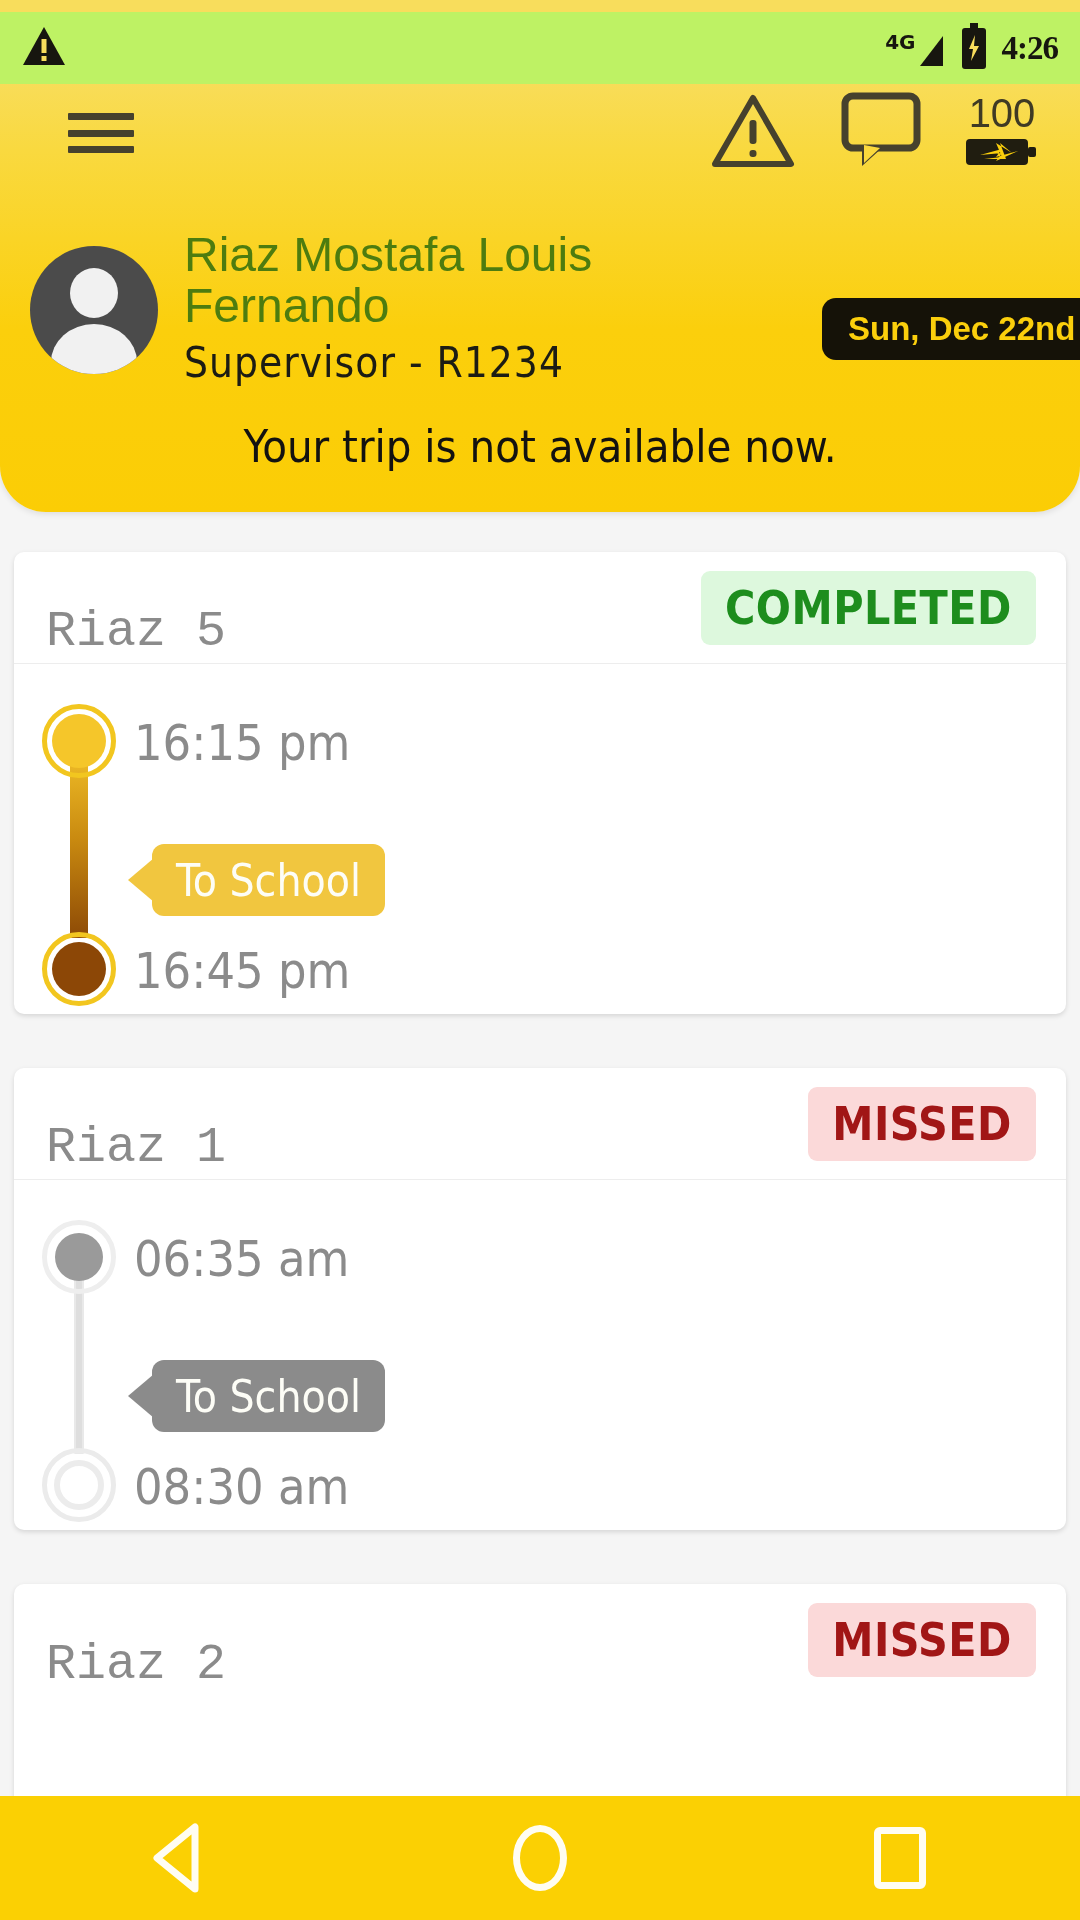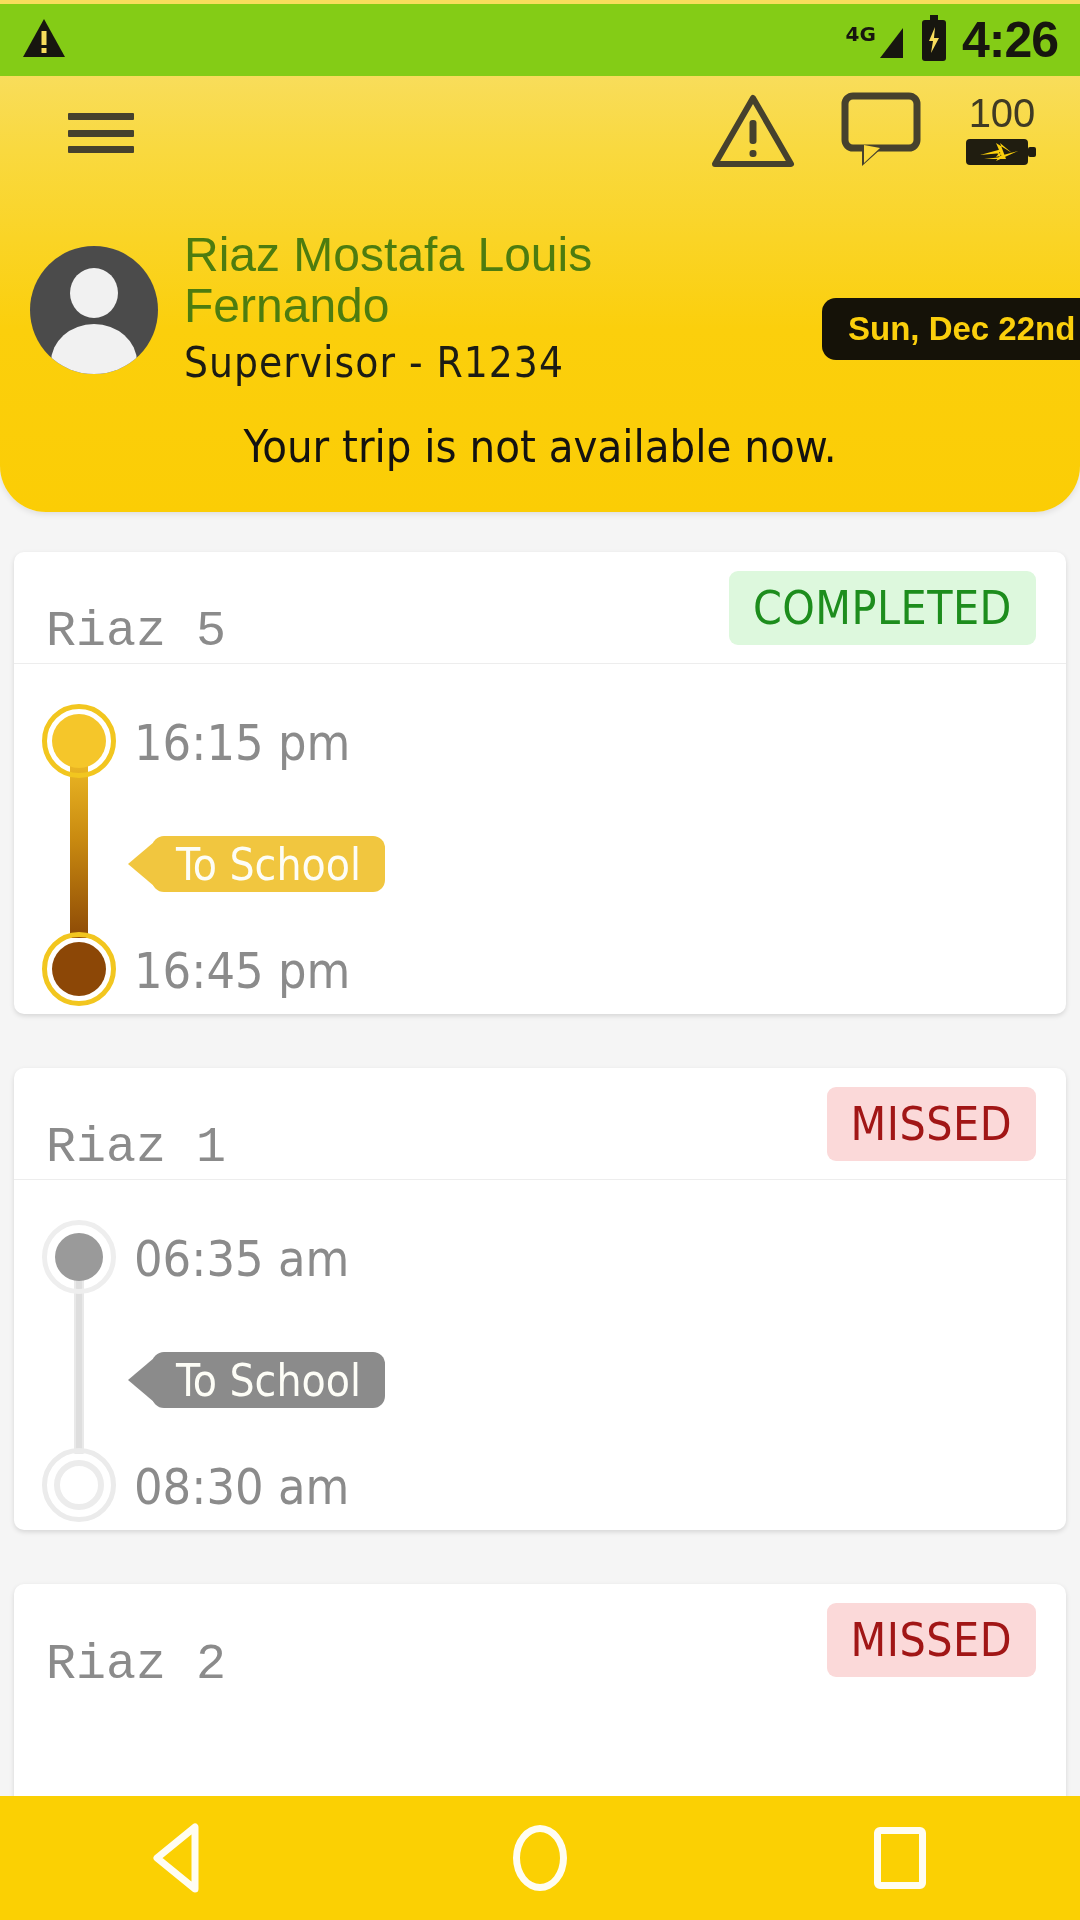--- a/index.html
+++ b/index.html
@@ -6,30 +6,30 @@
   html, body {
     width: 1080px; height: 1920px;
     font-family: "DejaVu Sans", sans-serif;
     background: #f4f4f4;
     overflow: hidden;
   }
   .phone { position: relative; width: 1080px; height: 1920px; background: #f5f5f5; }
 
   
   .statusbar {
-    position: absolute; top: 4px; left: 0; width: 1080px; height: 72px;
-    background: #84cc16;
+    position: absolute; top: 12px; left: 0; width: 1080px; height: 72px;
+    background: #bef264;
     display: flex; align-items: center; justify-content: space-between;
     padding: 0 22px;
   }
   .sb-left { display: flex; align-items: center; gap: 10px; }
   .sb-right { display: flex; align-items: center; gap: 14px; }
   .sb-time {
-    font-family: Liberation Sans, sans-serif;
-    font-size: 50px; font-weight: 700; color: #17160f; letter-spacing: -1px;
+    font-family: Liberation Serif, serif;
+    font-size: 33px; font-weight: 700; color: #17160f; letter-spacing: -1px;
   }
   .net { display: flex; align-items: flex-end; height: 44px; }
   .net .g { font-size: 20px; font-weight: 700; color: #17160f; line-height: 1; margin-bottom: 18px; }
 
   
   .header {
     position: absolute; top: 0; left: 0; width: 1080px; height: 512px;
     background: linear-gradient(180deg, #f8dd5c 0%, #f8dd5c 72px, #f9d93f 150px, #fbcf0c 330px, #fbcd05 100%);
     border-bottom-left-radius: 46px; border-bottom-right-radius: 46px;
     box-shadow: 0 2px 6px rgba(0,0,0,0.10);
@@ -96,21 +96,21 @@
   .card-head {
     height: 112px; display: flex; align-items: center; justify-content: space-between;
     padding: 0 30px 0 32px; border-bottom: 1px solid #ededed;
   }
   .card-title {
     font-family: Liberation Mono, monospace;
     font-size: 50px; color: #8b8b8b; font-weight: 400; margin-top: 48px;
   }
   .badge {
     font-family: "DejaVu Sans Condensed", "DejaVu Sans", sans-serif;
-    font-size: 46px; font-weight: 400; letter-spacing: 0.5px;
+    font-size: 46px; font-weight: 700; letter-spacing: 0.5px;
     padding: 10px 24px; border-radius: 9px;
   }
   .badge.completed { background: #ddf8dd; color: #1d8d1d; }
   .badge.missed { background: #fbd9d9; color: #a11616; }
 
   .timeline { position: relative; padding: 30px 0 34px 0; height: 350px; }
   .tl-line { position: absolute; left: 56px; top: 76px; width: 18px; height: 198px; border-radius: 2px; }
   .tl-line.gold { background: linear-gradient(180deg, #f5c52b 0%, #c98a10 50%, #8d4a06 100%); }
   .tl-line.grey { width: 10px; left: 60px; background: #dedede; border: 0; box-shadow: inset 0 0 0 2px #e9e9e9; }
 
@@ -131,21 +131,21 @@
 
   .tl-time {
     position: absolute; left: 120px;
     font-family: "DejaVu Sans Condensed", "DejaVu Sans", sans-serif;
     font-size: 50px; color: #8b8b8b; letter-spacing: 0px;
   }
   .tl-time.top { top: 50px; }
   .tl-time.bottom { top: 278px; }
 
   .bubble {
-    position: absolute; left: 138px; top: 172px; height: 56px;
+    position: absolute; left: 138px; top: 180px; height: 72px;
     display: flex; align-items: center; padding: 0 24px;
     border-radius: 12px;
     font-family: "DejaVu Sans Condensed", "DejaVu Sans", sans-serif;
     font-size: 44px; color: #fdfdf6; text-align: right;
   }
   .bubble.gold { background: #f1c63f; }
   .bubble.grey { background: #8b8b8b; }
   .bubble::before {
     content: ""; position: absolute; left: -24px; top: 50%; transform: translateY(-50%);
     width: 0; height: 0; border-top: 22px solid transparent; border-bottom: 22px solid transparent;

